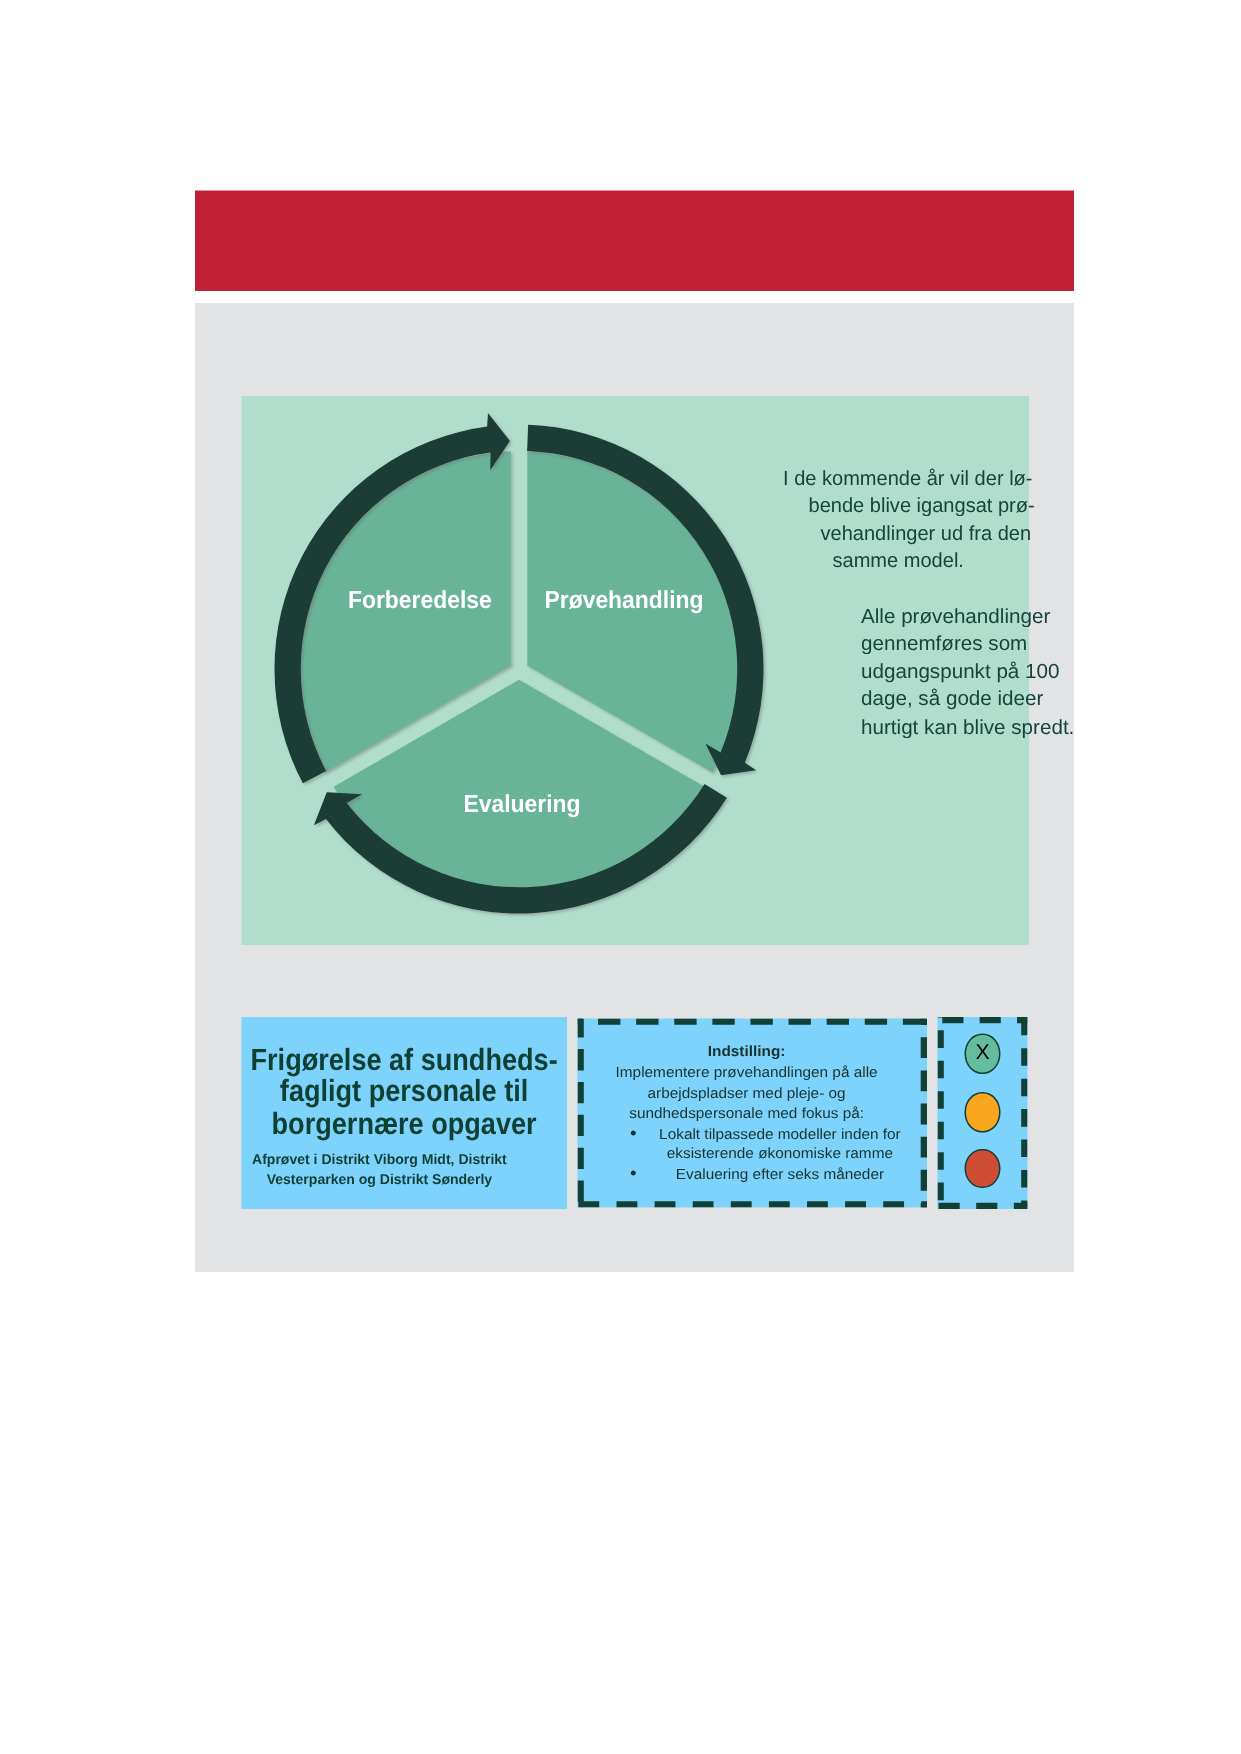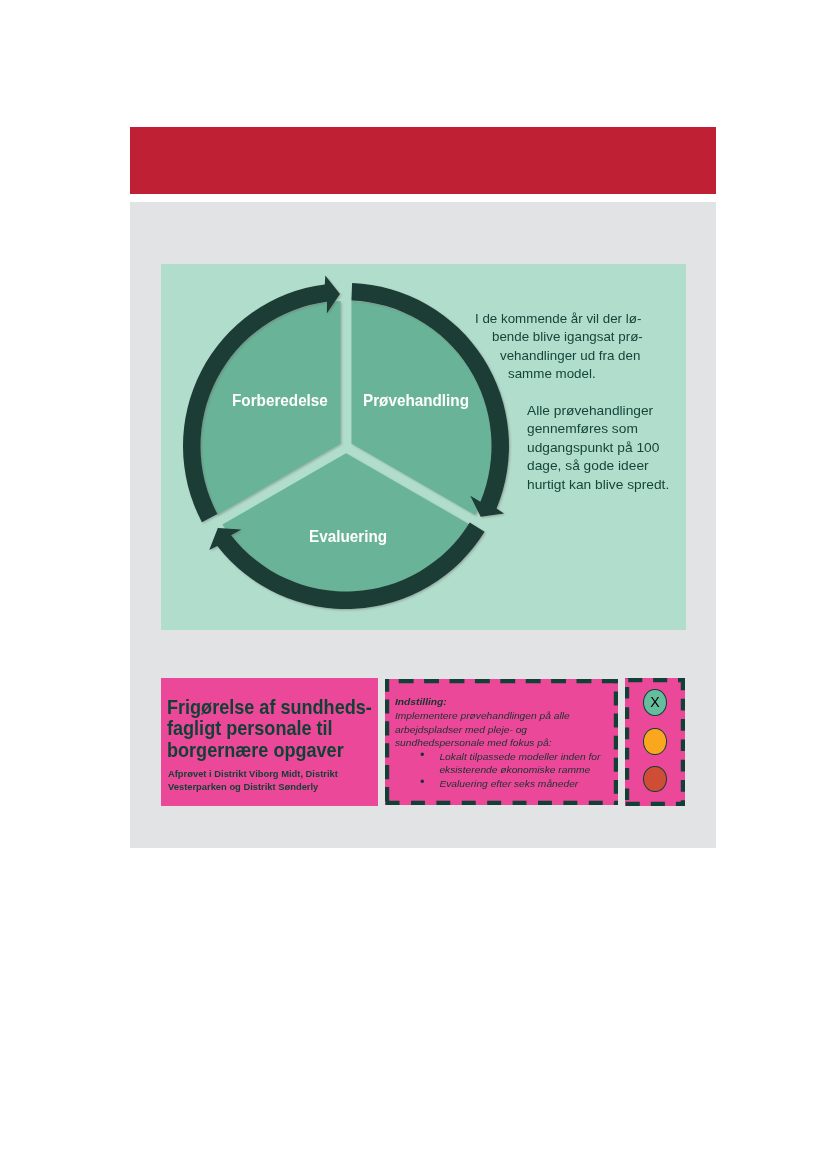--- a/index.html
+++ b/index.html
@@ -9,44 +9,44 @@
 
   .redbar{position:absolute;left:130px;top:127px;width:586px;height:67px;background:#BF2033;}
   .graypanel{position:absolute;left:130px;top:202px;width:586px;height:646px;background:#E2E3E5;}
 
   
   .diagram{position:absolute;left:161px;top:264px;width:525px;height:366px;background:#B1DECC;}
   .cyclesvg{position:absolute;left:0;top:0;width:525px;height:366px;}
   .seglabel{position:absolute;color:#ffffff;font-weight:bold;font-size:16.4px;
             white-space:nowrap;transform-origin:0 0;transform:scaleX(0.931);}
 
-  .para{position:absolute;color:#15453A;font-size:13.6px;line-height:18.4px;white-space:nowrap;}
+  .para{position:absolute;color:#15453A;font-size:13.6px;line-height:18.4px;white-space:nowrap;margin-left:47px;}
   .para .ln{display:block;transform-origin:0 0;transform:scaleX(0.983);}
   .para2 .ln{transform:scaleX(1.012);}
   .para1{left:0;top:45.9px;}
   .para1 .ln:nth-child(1){margin-left:314.3px;}
   .para1 .ln:nth-child(2){margin-left:330.6px;}
   .para1 .ln:nth-child(3){margin-left:339.0px;}
   .para1 .ln:nth-child(4){margin-left:346.8px;}
   .para2{left:366px;top:138.0px;}
 
   
-  .card{position:absolute;background:#ec4899;box-sizing:border-box;}
+  .card{position:absolute;background:#7dd3fc;box-sizing:border-box;text-align:center;}
 
   .card1{left:161px;top:678px;width:217px;height:128px;}
   .card1 .title{position:absolute;left:6.3px;top:18.6px;
                 color:#103F34;font-weight:bold;font-size:20.4px;line-height:21.8px;
                 white-space:nowrap;transform-origin:0 0;transform:scaleX(0.886);}
   .card1 .title .ln{display:block;}
   .card1 .sub{position:absolute;left:6.6px;top:90.4px;
               color:#103F34;font-weight:bold;font-size:9.5px;line-height:12.3px;
               white-space:nowrap;transform-origin:0 0;transform:scaleX(0.985);}
   .card1 .sub .ln{display:block;}
 
-  .card2{left:385px;top:679px;width:233px;height:126px;font-style:italic;}
+  .card2{left:385px;top:679px;width:233px;height:126px;}
   .card2 .body{position:absolute;left:10px;top:16.4px;
                color:#17332F;font-size:9.8px;line-height:13.6px;white-space:nowrap;
                transform-origin:0 0;transform:scaleX(1.045);}
   .card2 .ln{display:block;}
   .card2 .lead{font-weight:bold;}
   .card2 .bul{padding-left:42.5px;position:relative;}
   .card2 .bul .dot{position:absolute;left:24px;top:-0.5px;font-size:12px;line-height:13.6px;}
 
   .card3{left:625px;top:678px;width:60px;height:128px;}
   .dashborder{position:absolute;left:0;top:0;width:100%;height:100%;pointer-events:none;}

